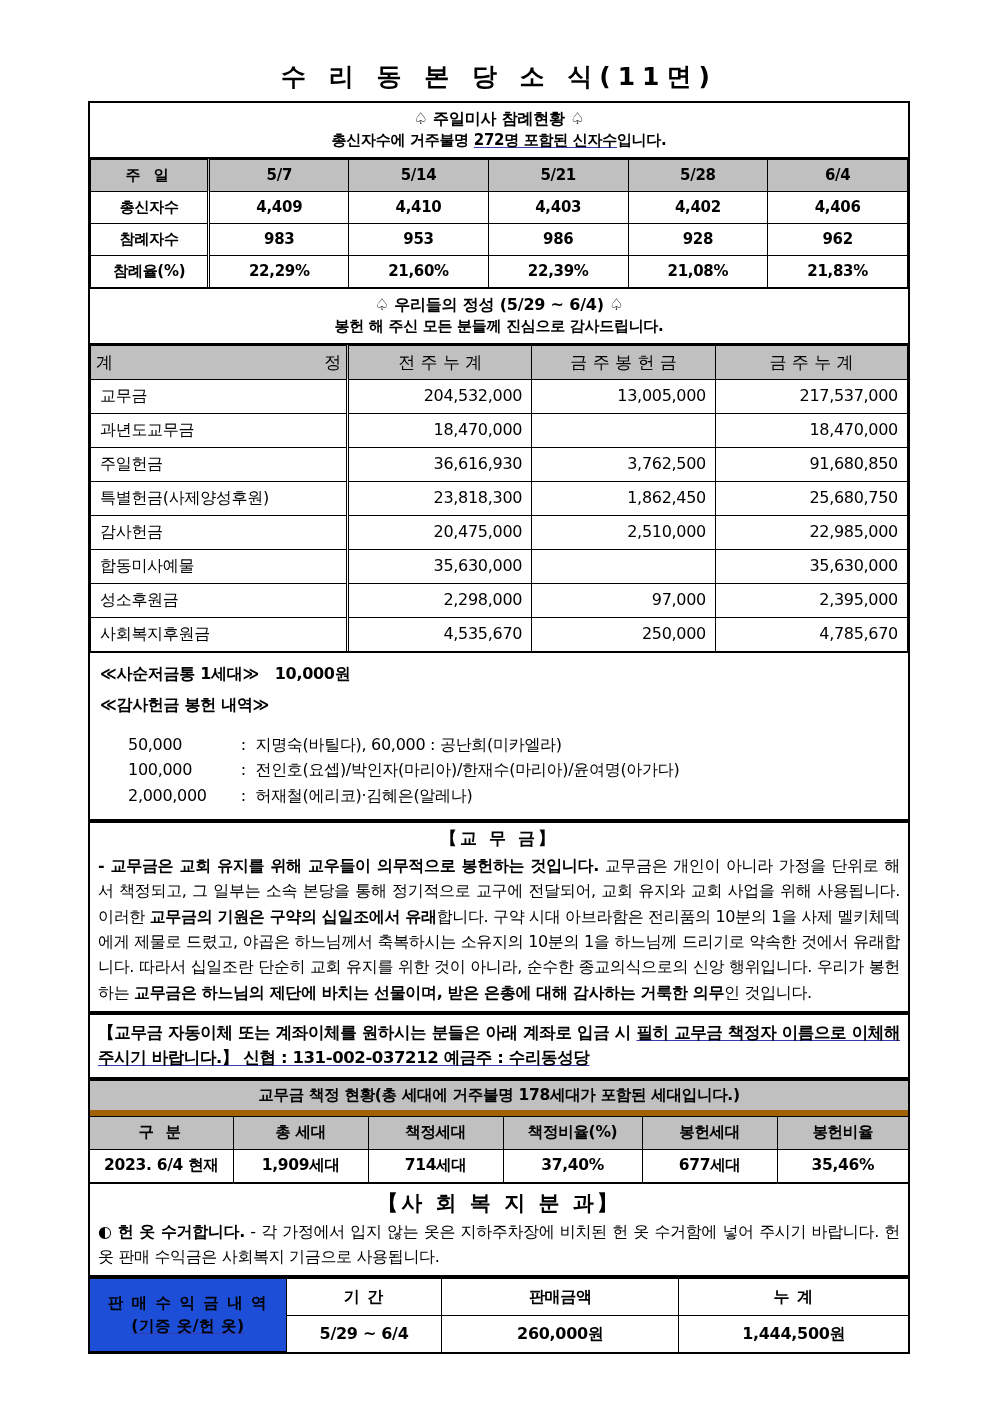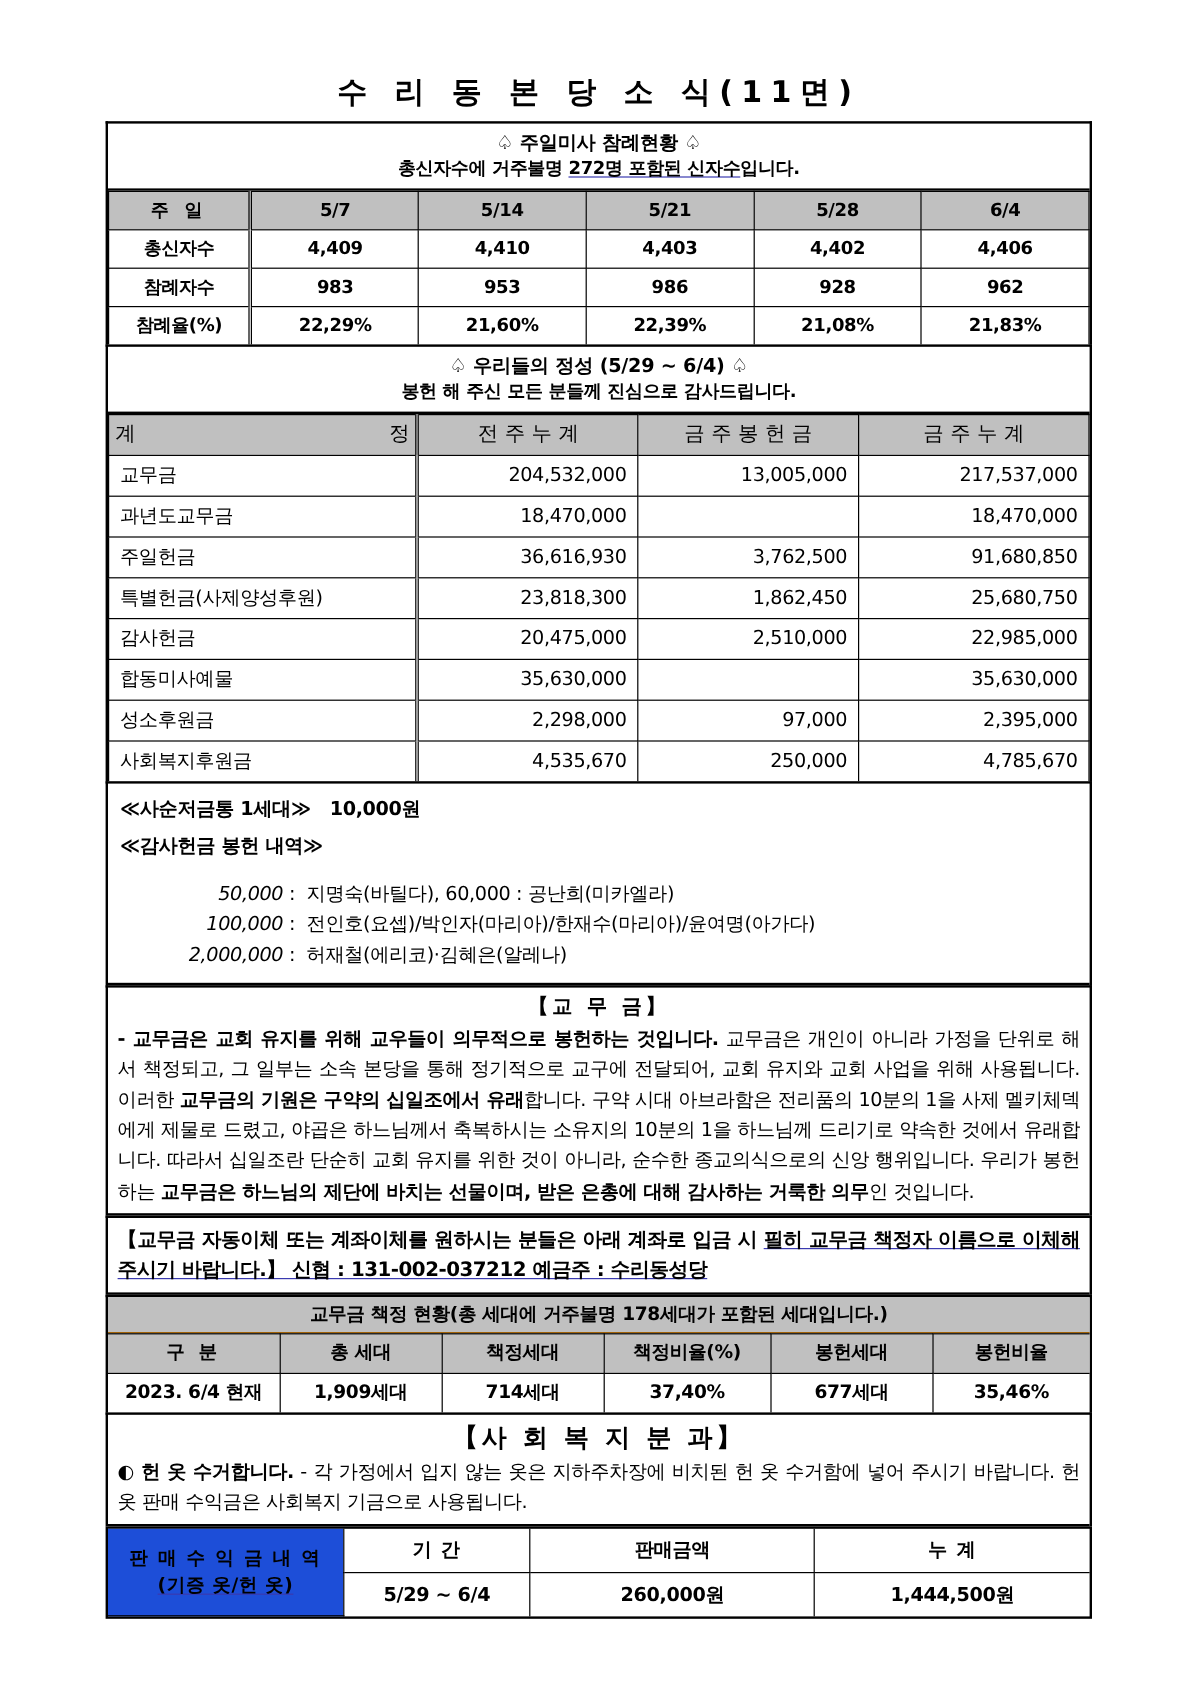--- a/index.html
+++ b/index.html
@@ -121,21 +121,21 @@
     letter-spacing: -0.3px;
     white-space: nowrap;
   }
   .donors .dsub {
     font-size: 16px;
     font-weight: normal;
     line-height: 1.62;
     letter-spacing: -0.3px;
     white-space: nowrap;
   }
-  .donors .amt { display: inline-block; width: 108px; text-align: right; font-style: italic; }
+  .donors .amt { display: inline-block; width: 108px; text-align: left; }
   .donors .ind { padding-left: 28px; }
 
   
   .art-title {
     text-align: center;
     font-size: 17px;
     font-weight: bold;
     letter-spacing: 3px;
     padding: 4px 0 3px 0;
   }
@@ -161,21 +161,21 @@
     text-justify: inter-character;
   }
 
   
   .sec-bar {
     background: #c0c0c0;
     text-align: center;
     font-size: 15.5px;
     font-weight: bold;
     padding: 4px 0 4px 0;
-    border-bottom: 1px solid #a16207;
+    border-bottom: 6px solid #a16207;
     letter-spacing: -0.3px;
   }
   .tbl-assess td { height: 26px; font-size: 15.5px; }
   .tbl-assess td:first-child { border-left: none; }
   .tbl-assess td:last-child { border-right: none; }
   .tbl-assess tr:last-child td { border-bottom: none; }
 
   
   .wel-title {
     text-align: center;

